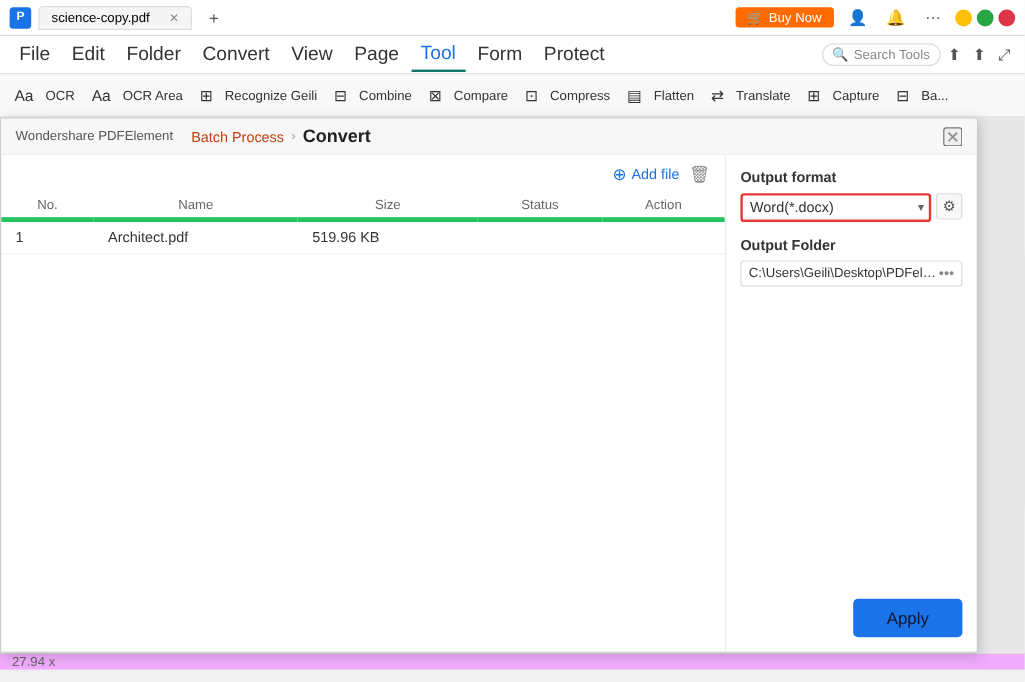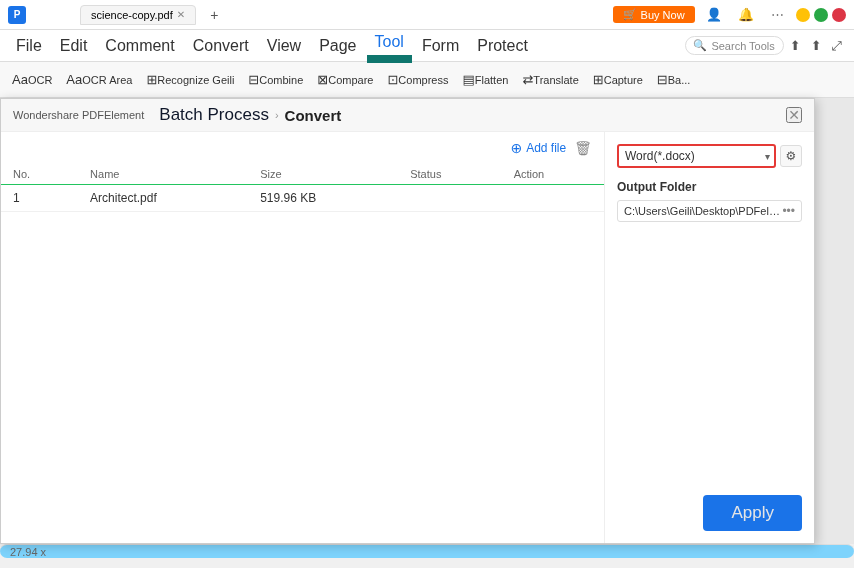--- a/index.html
+++ b/index.html
@@ -22,28 +22,27 @@
       flex: 1;
     }
     .app-icon {
       width: 18px; height: 18px;
       background: #1a73e8;
       border-radius: 3px;
       display: flex; align-items: center; justify-content: center;
       color: white; font-size: 10px; font-weight: bold;
     }
     .tab-item {
-      display: flex; align-items: center; gap: 4px;
+      display: flex; align-items: center; gap: 16px;
       background: #f5f5f5;
       border: 1px solid #ddd;
       border-radius: 4px 4px 0 0;
       padding: 3px 10px;
       font-size: 11px;
       cursor: pointer;
-      margin-left: 48px;
     }
     .tab-item .close-btn { color: #888; font-size: 10px; }
     .tab-add { padding: 3px 8px; color: #555; cursor: pointer; font-size: 14px; }
     .title-bar-right {
       display: flex; align-items: center; gap: 8px;
     }
     .buy-now-btn {
       background: #ff6b00;
       color: white;
       border: none;
@@ -70,21 +69,21 @@
       border-bottom: 1px solid #ddd;
       gap: 2px;
     }
     .menu-item {
       padding: 4px 8px;
       font-size: 16px;
       cursor: pointer;
       border-radius: 3px;
       color: #333;
     }
-    .menu-item.active { color: #1a73e8; border-bottom: 8px solid #0f766e; border-radius: 0; }
+    .menu-item.active { color: #1a73e8; border-bottom: 2px solid #0f766e; border-radius: 0; }
     .search-box {
       display: flex; align-items: center;
       border: 1px solid #ddd;
       border-radius: 12px;
       padding: 2px 8px;
       font-size: 11px;
       color: #888;
       margin-left: auto;
       gap: 4px;
     }
@@ -94,21 +93,21 @@
       height: 36px;
       background: #f8f8f8;
       display: flex;
       align-items: center;
       padding: 0 6px;
       border-bottom: 1px solid #ddd;
       gap: 2px;
       overflow: hidden;
     }
     .toolbar-btn {
-      display: flex; align-items: center; gap: 0;
+      display: flex; align-items: center; gap: 10px;
       padding: 3px 6px;
       font-size: 11px;
       cursor: pointer;
       border-radius: 3px;
       color: #333;
       white-space: nowrap;
     }
     .toolbar-icon { font-size: 13px; }
 
     
@@ -198,22 +197,22 @@
     }
     .file-table {
       width: 100%;
       border-collapse: collapse;
     }
     .file-table th {
       font-size: 11px;
       color: #666;
       font-weight: 500;
       padding: 4px 12px;
-      border-bottom: 1px solid #22c55e;
-      text-align: left;
+      border-bottom: 4px solid #22c55e;
+      text-align: center;
     }
     .file-table td {
       font-size: 12px;
       color: #333;
       padding: 6px 12px;
       border-bottom: 1px solid #f0f0f0;
     }
 
     
     .right-panel {
@@ -225,21 +224,21 @@
       gap: 12px;
     }
     .panel-section-title {
       font-size: 12px;
       font-weight: 600;
       color: #333;
       margin-bottom: 6px;
     }
     .format-select-wrapper {
       display: flex;
-      align-items: center;
+      align-items: flex-start;
       gap: 4px;
     }
     .format-select {
       flex: 1;
       border: 2px solid #e53935;
       border-radius: 3px;
       padding: 3px 6px;
       font-size: 12px;
       color: #333;
       background: white;
@@ -292,36 +291,35 @@
     .dots-btn {
       color: #888;
       font-size: 12px;
       cursor: pointer;
       flex-shrink: 0;
     }
 
     
     .status-bar {
       height: 14px;
-      background: #7dd3fc;
+      background: #f0abfc;
       border-top: 1px solid #ddd;
       display: flex;
       align-items: center;
       padding: 0 10px;
       font-size: 11px;
       color: #666;
-      border-radius: 10px;
     }
     .apply-btn {
       background: #1a73e8;
-      color: #e5e5e5;
+      color: #0f172a;
       border: none;
       border-radius: 4px;
       padding: 8px 28px;
-      font-size: 17px;
+      font-size: 14px;
       cursor: pointer;
       font-weight: 500;
     }
 
     
     .right-side-deco {
       width: 39px;
       background: #d0d0d0;
       position: relative;
     }
@@ -383,21 +381,21 @@
       <button class="win-btn minimize"></button>
       <button class="win-btn maximize"></button>
       <button class="win-btn close"></button>
     </div>
   </div>
 </div>
 
 <div class="menu-bar">
   <div class="menu-item">File</div>
   <div class="menu-item">Edit</div>
-  <div class="menu-item">Comment</div>
+  <div class="menu-item">Folder</div>
   <div class="menu-item">Convert</div>
   <div class="menu-item">View</div>
   <div class="menu-item">Page</div>
   <div class="menu-item active">Tool</div>
   <div class="menu-item">Form</div>
   <div class="menu-item">Protect</div>
   <div class="search-box">
     <span>🔍</span>
     <span>Search Tools</span>
   </div>
@@ -450,21 +448,21 @@
 </div>
 
 <div class="main-area">
 
   <div class="modal-panel">
 
     <div class="modal-header">
       <div class="breadcrumb">
         <span class="modal-title">Wondershare PDFElement</span>
         &nbsp;
-        <span style="font-size:17px;color:#0f172a;">Batch Process</span>
+        <span style="font-size:12px;color:#c2410c;">Batch Process</span>
         <span class="breadcrumb-sep">›</span>
         <span class="breadcrumb-current">Convert</span>
       </div>
       <button class="modal-close">✕</button>
     </div>
 
     <div class="panel-body">
 
       <div class="file-list-area">
         <div class="file-toolbar">
@@ -492,20 +490,21 @@
               <td></td>
               <td></td>
             </tr>
           </tbody>
         </table>
       </div>
 
       <div class="right-panel">
 
         <div>
+          <div class="panel-section-title">Output format</div>
           <div class="format-select-wrapper">
             <div class="select-wrapper">
               <select class="format-select">
                 <option>Word(*.docx)</option>
                 <option>Excel(*.xlsx)</option>
                 <option>PowerPoint(*.pptx)</option>
                 <option>Plain Text(*.txt)</option>
                 <option>Image(*.jpg)</option>
               </select>
             </div>

